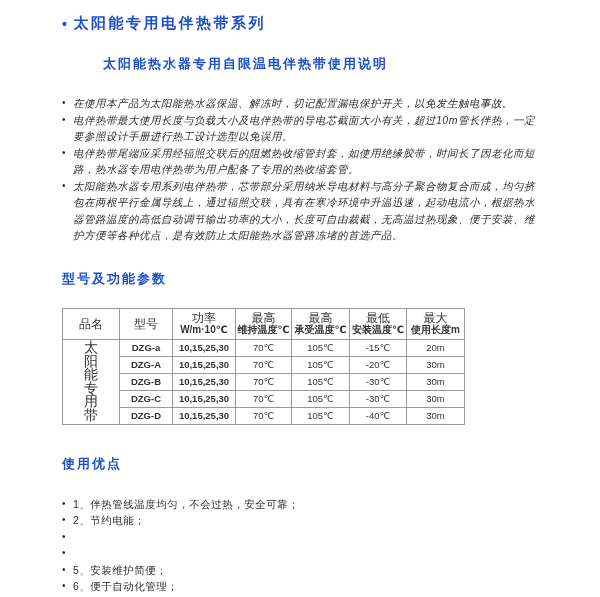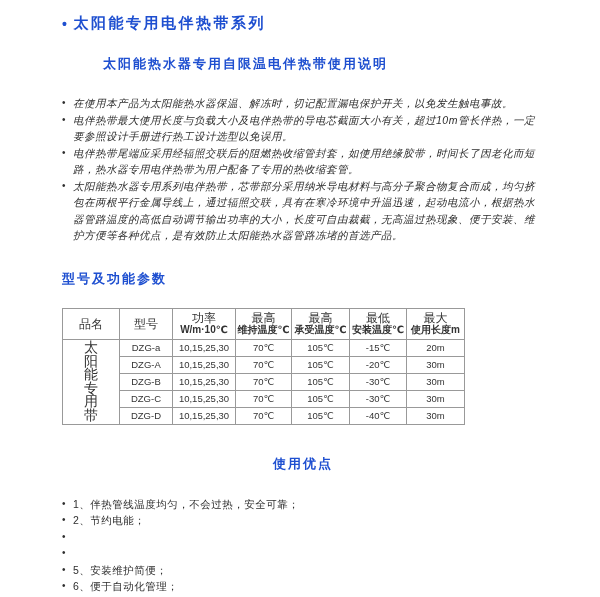--- a/index.html
+++ b/index.html
@@ -16,21 +16,21 @@
     color:#1e4fd0;font-weight:bold;font-size:15px;letter-spacing:2.5px;
   }
   .series-title .mk{margin-right:4px;font-size:14px;}
 
   
   .sec-heading{
     color:#1e4fd0;font-weight:bold;font-size:13px;letter-spacing:2px;
   }
   .usage-heading{margin-top:22px;margin-left:41px;}
   .spec-heading{margin-top:26px;}
-  .adv-heading{margin-top:30px;text-align:center;}
+  .adv-heading{margin-top:30px;}
 
   
   .bullets{margin-top:22px;}
   .b-item{
     display:flex;
     font-size:10.5px;line-height:16.5px;letter-spacing:0.5px;color:#2e2e2e;
   }
   .b-item .mk{flex:0 0 11px;text-align:left;font-size:10px;}
   .b-item .b-text{flex:1;font-style:italic;}
 
@@ -46,21 +46,21 @@
     font-size:9.5px;
   }
   .spec-table tr.hrow td{height:30px;}
   .spec-table tr.drow td{height:16px;}
   .h1{font-weight:normal;font-size:12px;line-height:12px;}
   .h2{font-weight:bold;font-size:10px;line-height:11px;letter-spacing:0;}
   .vert{
     width:1em;margin:0 auto;word-break:break-all;
     font-size:14px;line-height:13.5px;letter-spacing:0;
   }
-  .model-cell,.power-cell{letter-spacing:0;}
+  .model-cell,.power-cell{letter-spacing:0;font-weight:bold;}
 
   
   .adv-list{margin-top:23px;}
   .adv-item{
     display:flex;
     font-size:10.5px;line-height:16.5px;letter-spacing:0.5px;color:#2e2e2e;
   }
   .adv-item .mk{flex:0 0 11px;font-size:10px;}
 </style>
 </head>

